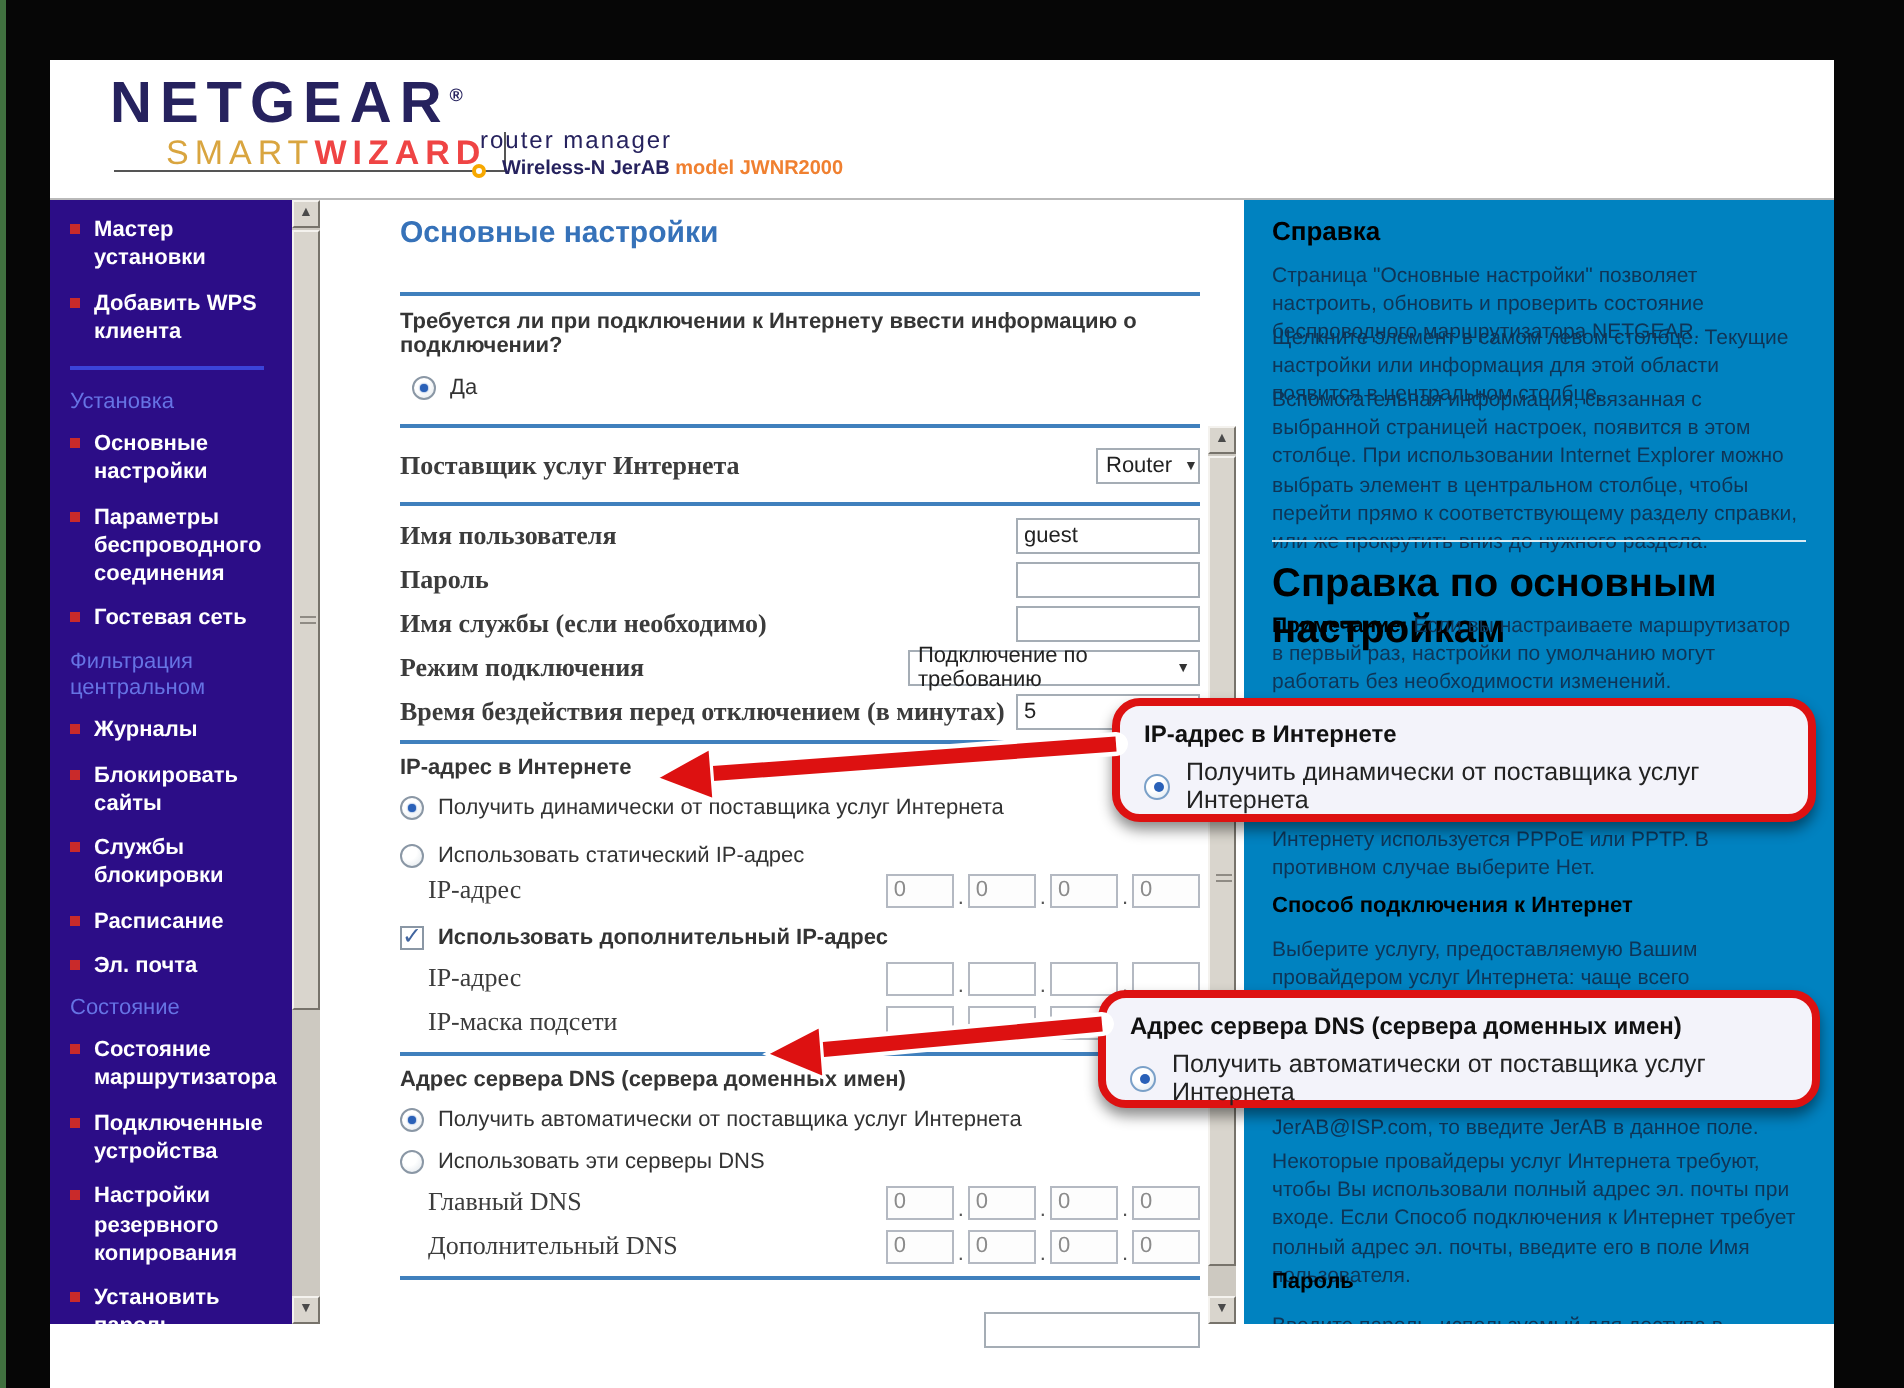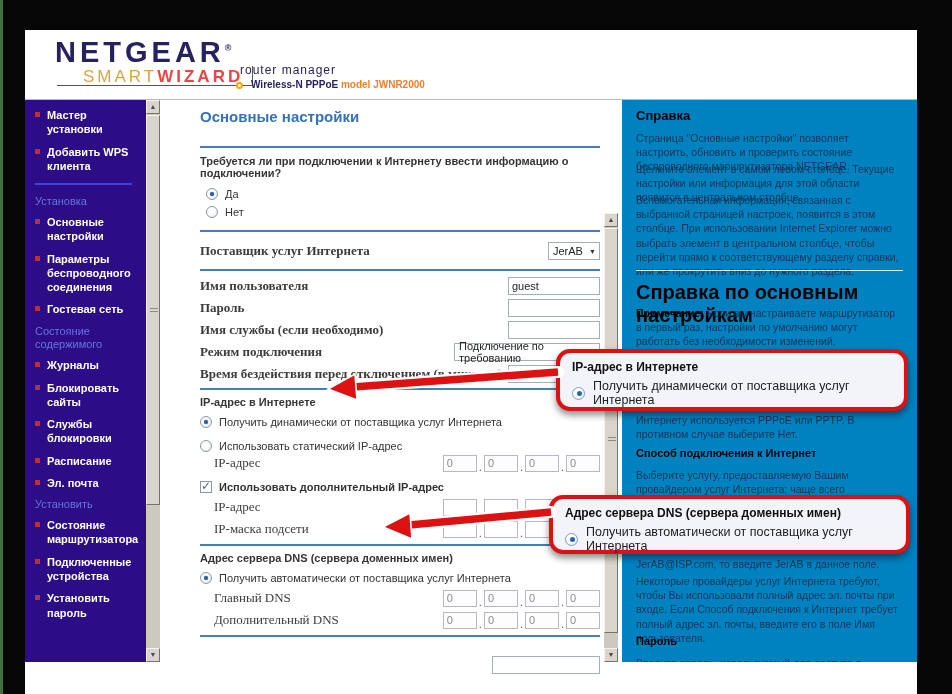--- a/index.html
+++ b/index.html
@@ -100,41 +100,41 @@
 <div class="green-edge"></div>
 
 <div class="page">
 
   <div class="hdr">
     <div class="brand"><span>NETGEAR</span><sup>®</sup></div>
     <div class="logo-rule"></div>
     <div class="smartwiz"><span class="smart">SMART</span><span class="wiz">WIZARD</span></div>
     <div class="rm">router manager</div>
     <div class="dev-dot"></div>
-    <div class="dev"><span>Wireless-N PPPoE</span> <span class="model">model JWNR2000</span></div>
+    <div class="dev"><span>Wireless-N JerAB</span> <span class="model">model JWNR2000</span></div>
   </div>
 
   <div class="sidebar">
     <div class="side-link"><span class="bullet"></span><span>Мастер установки</span></div>
     <div class="side-link"><span class="bullet"></span><span>Добавить WPS клиента</span></div>
     <div class="side-div"></div>
     <div class="side-head">Установка</div>
     <div class="side-link"><span class="bullet"></span><span>Основные настройки</span></div>
     <div class="side-link"><span class="bullet"></span><span>Параметры беспроводного соединения</span></div>
     <div class="side-link"><span class="bullet"></span><span>Гостевая сеть</span></div>
-    <div class="side-head">Состояние содержимого</div>
+    <div class="side-head">Фильтрация центральном</div>
     <div class="side-link"><span class="bullet"></span><span>Журналы</span></div>
     <div class="side-link"><span class="bullet"></span><span>Блокировать сайты</span></div>
     <div class="side-link"><span class="bullet"></span><span>Службы блокировки</span></div>
     <div class="side-link"><span class="bullet"></span><span>Расписание</span></div>
     <div class="side-link"><span class="bullet"></span><span>Эл. почта</span></div>
-    <div class="side-head">Установить</div>
+    <div class="side-head">Состояние</div>
     <div class="side-link"><span class="bullet"></span><span>Состояние маршрутизатора</span></div>
     <div class="side-link"><span class="bullet"></span><span>Подключенные устройства</span></div>
-    <div class="side-link"><span class="bullet"></span></div>
+    <div class="side-link"><span class="bullet"></span><span>Настройки резервного копирования</span></div>
     <div class="side-link"><span class="bullet"></span><span>Установить пароль</span></div>
 
   </div>
 
   <div class="sb sb-side">
     <div class="btn up">▲</div>
     <div class="thumb" style="top:15px; height:390px;">
         <span class="grip" style="top:192px;"></span>
       </div>
     <div class="btn down">▼</div>
@@ -142,30 +142,26 @@
 
   <div class="main">
     <div class="m-title">Основные настройки</div>
     <div class="m-div" style="margin-top:21px;"></div>
 
     <div class="q">Требуется ли при подключении к Интернету ввести информацию о подключении?</div>
     <div class="optrow" style="padding-left:6px;">
         <span class="radio on"></span>
         <span class="olbl">Да</span>
       </div>
-    <div class="optrow" style="padding-left:6px;">
-        <span class="radio"></span>
-        <span class="olbl">Нет</span>
-      </div>
     <div class="m-div" style="margin-top:9px;"></div>
 
     <div class="row" style="margin-top:8px;">
       <span class="lbl">Поставщик услуг Интернета</span>
       <div class="dd" style="width:52px;">
-          <span>JerAB</span>
+          <span>Router</span>
           <span class="arr">▼</span>
         </div>
     </div>
     <div class="m-div" style="margin-top:7px;"></div>
 
     <div class="row" style="margin-top:4px;">
       <span class="lbl">Имя пользователя</span>
       <input class="ti w92" value="guest" style="">
     </div>
     <div class="row">
@@ -237,20 +233,24 @@
           <span class="dot">.</span>
           <input class="oct" style="">
       </span>
     </div>
     <div class="m-div" style="margin-top:4px;"></div>
 
     <div class="sec">Адрес сервера DNS (сервера доменных имен)</div>
     <div class="optrow">
         <span class="radio on"></span>
         <span class="olbl">Получить автоматически от поставщика услуг Интернета</span>
+      </div>
+    <div class="optrow" style="margin-top:3px;">
+        <span class="radio"></span>
+        <span class="olbl">Использовать эти серверы DNS</span>
       </div>
     <div class="row">
       <span class="lbl plain">Главный DNS</span>
       <span class="octets">
         <input class="oct" disabled="" value="0" style="">
           <span class="dot">.</span>
           <input class="oct" disabled="" value="0" style="">
           <span class="dot">.</span>
           <input class="oct" disabled="" value="0" style="">
           <span class="dot">.</span>

